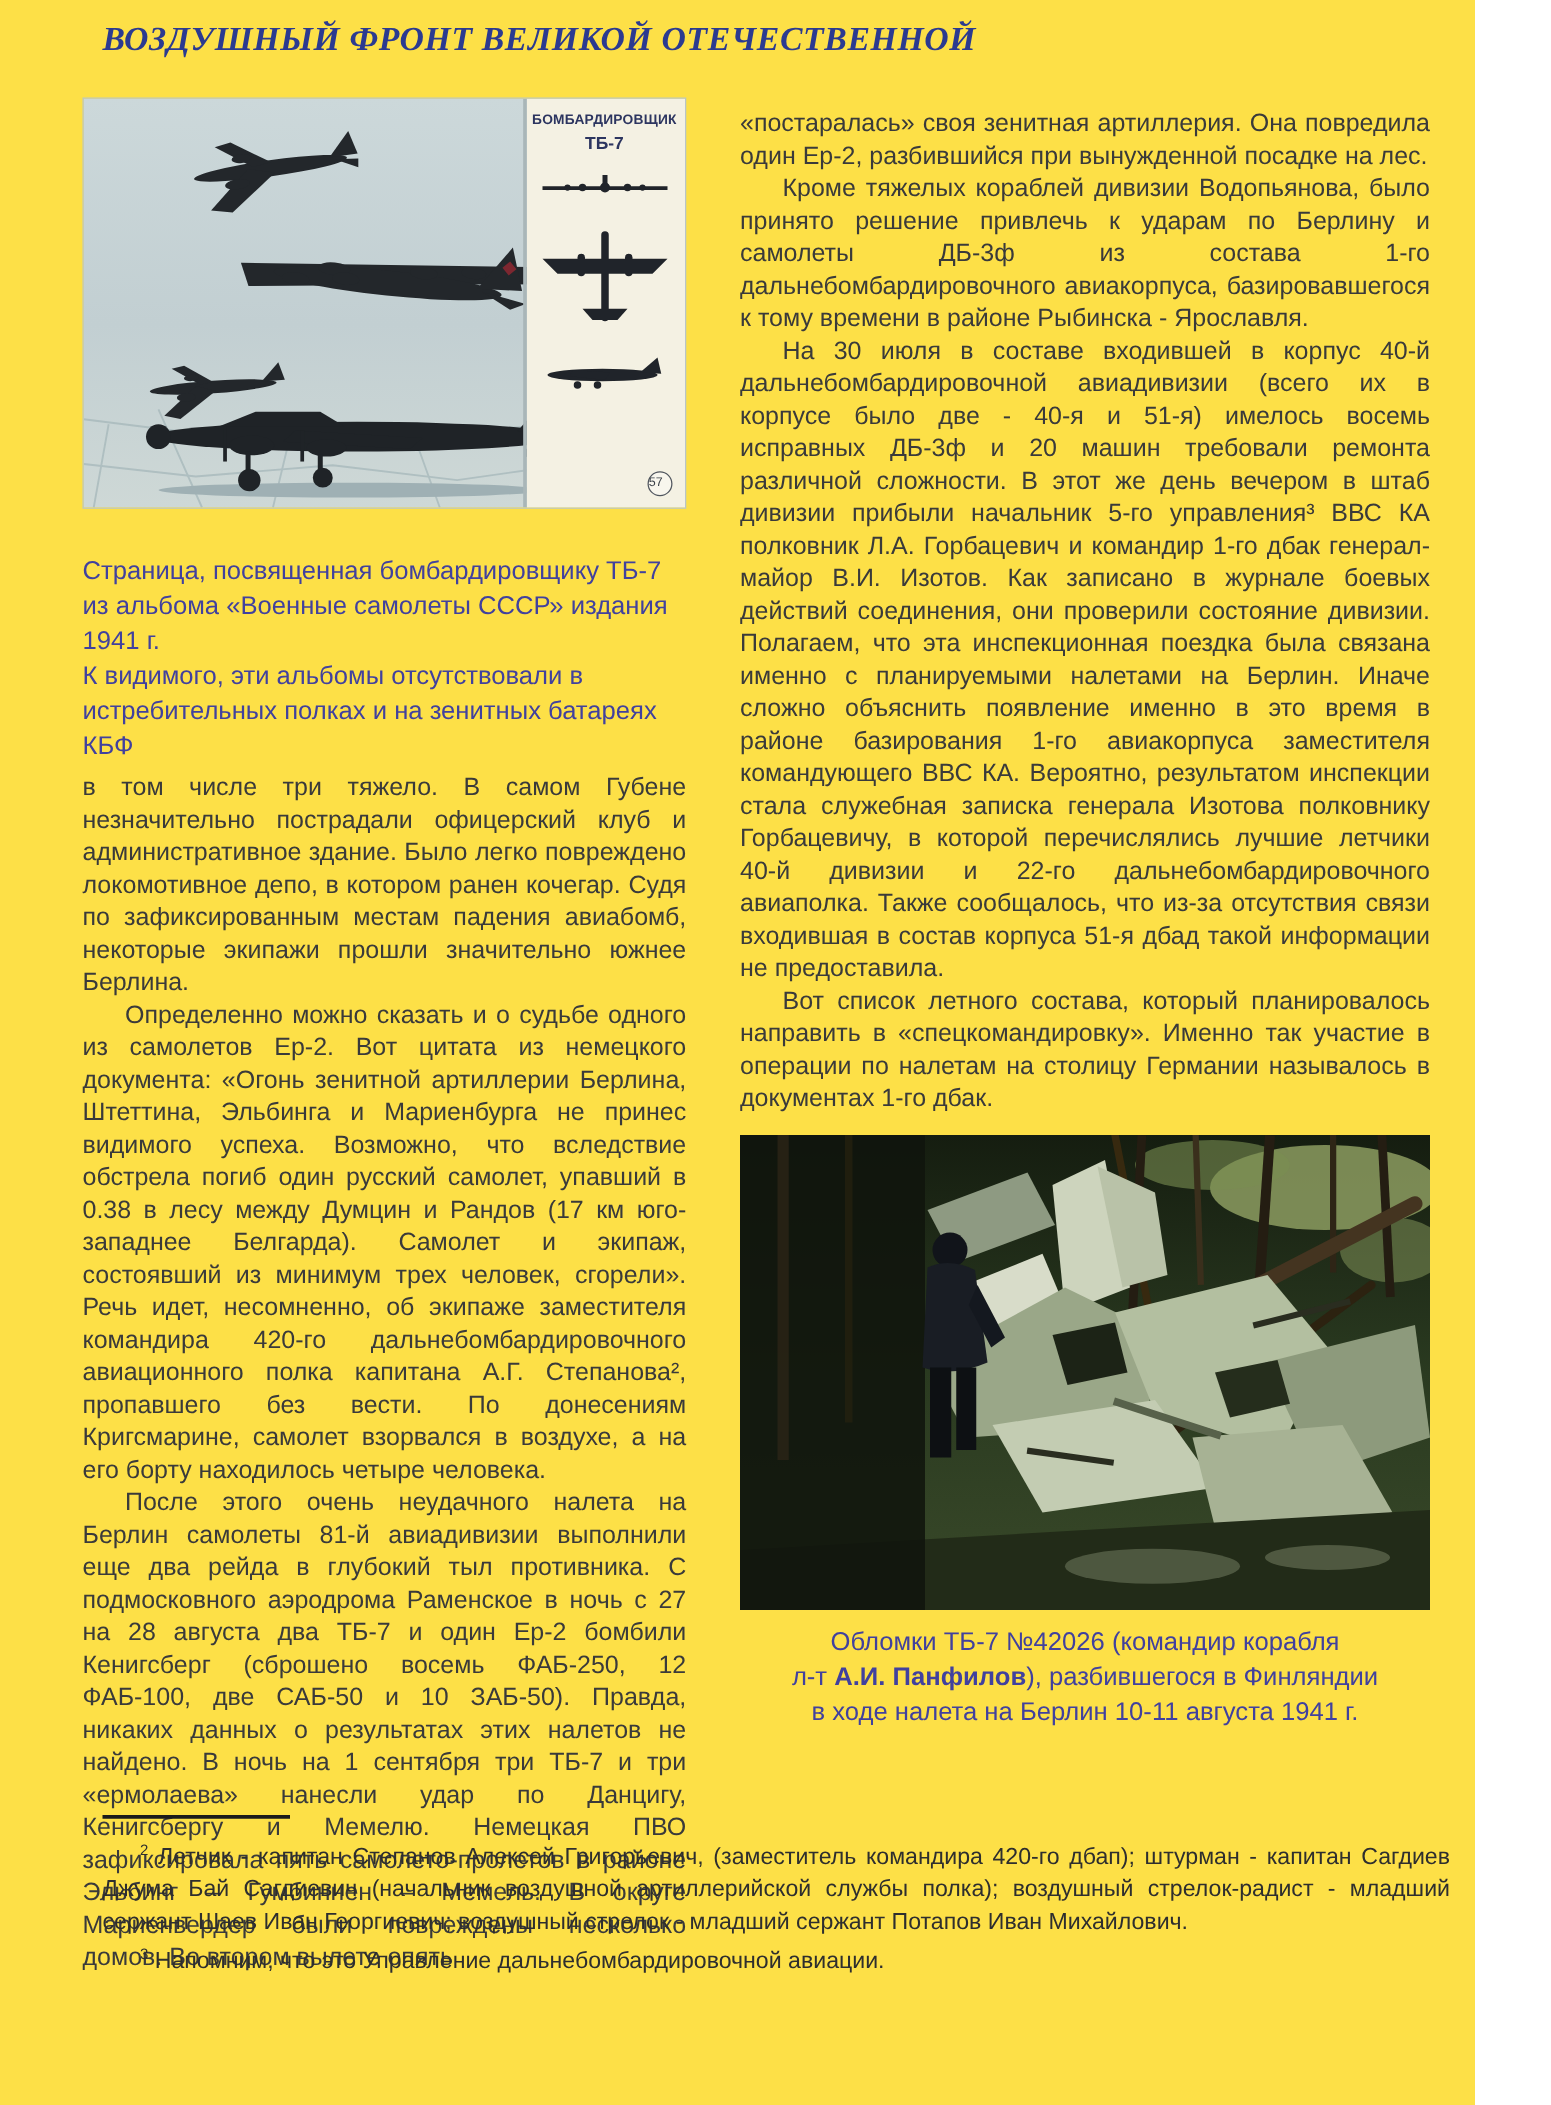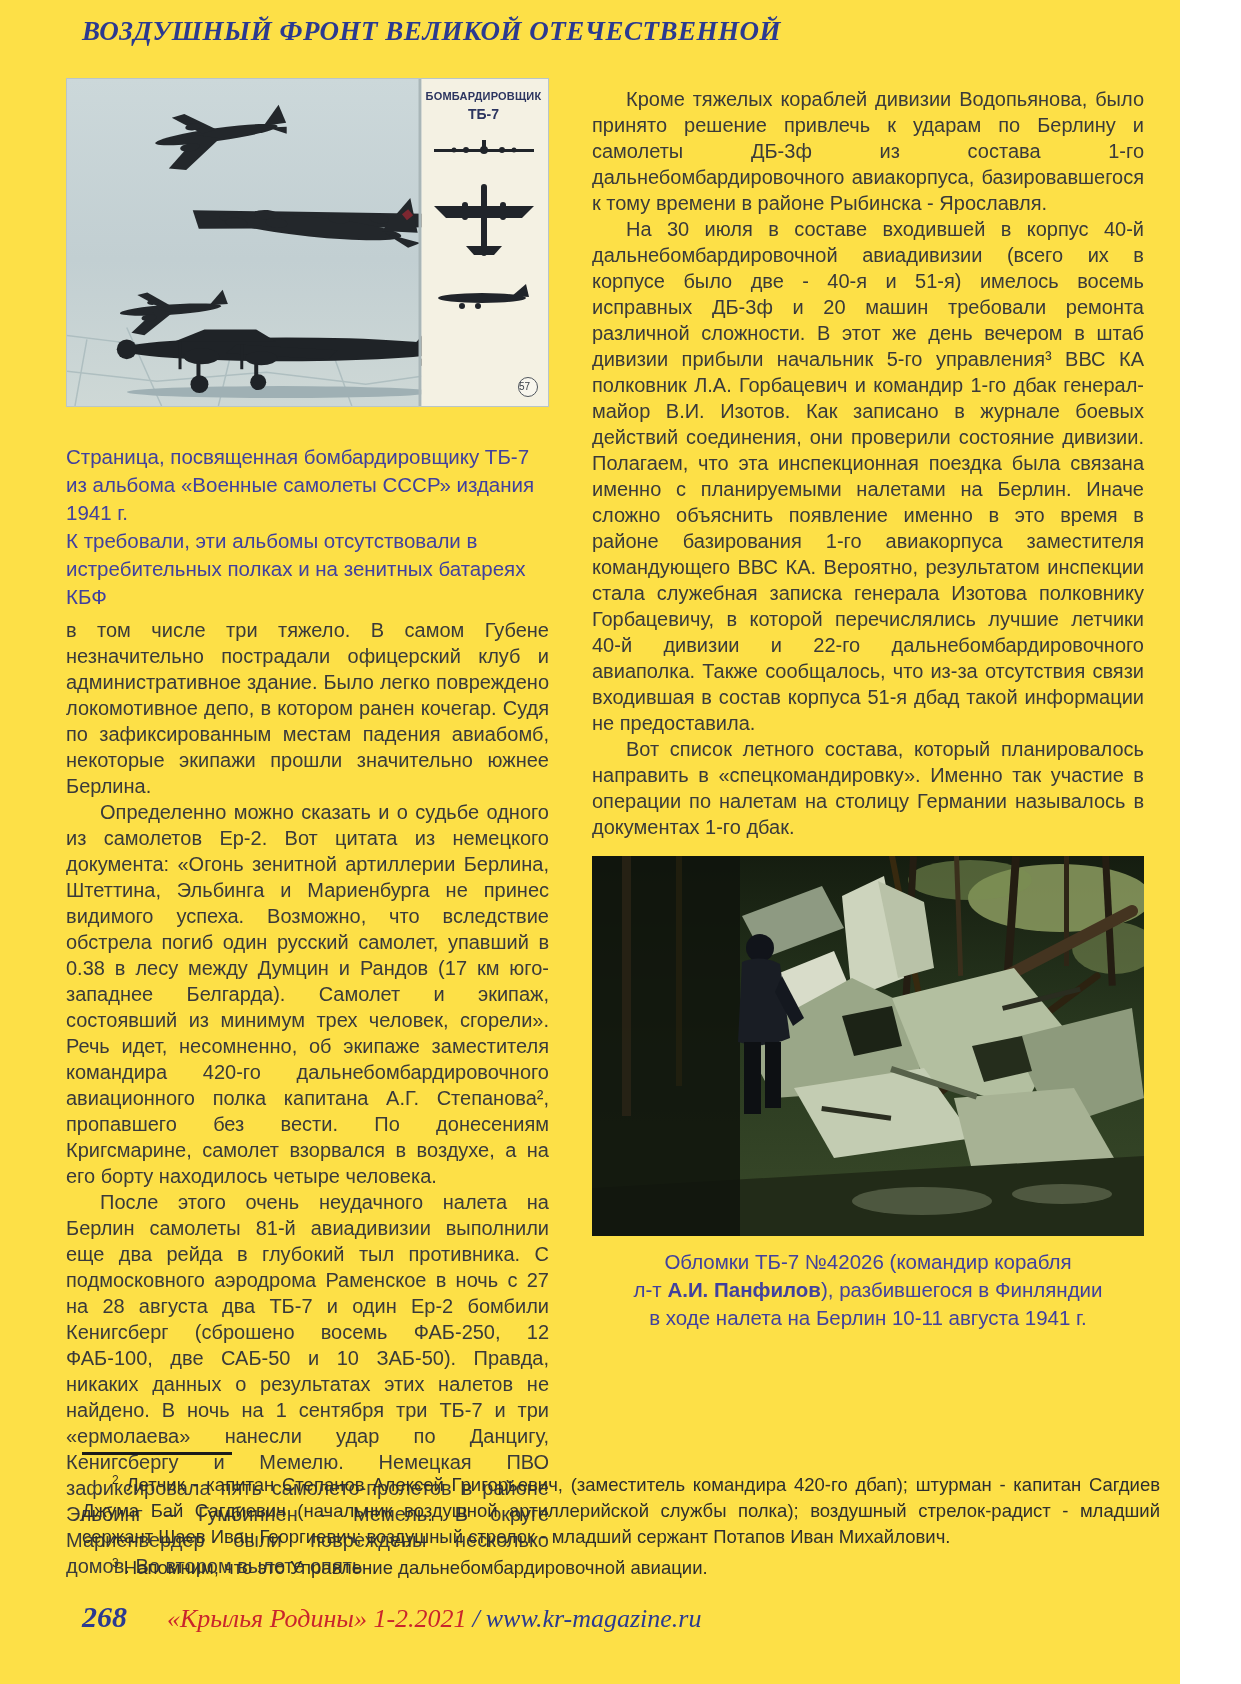--- a/index.html
+++ b/index.html
@@ -180,34 +180,35 @@
                     <circle cx="46" cy="26" r="3"></circle>
                 </g>
               </svg>
             </div>
             <div class="badge">57</div>
           </div>
         </div>
         <figcaption class="album-caption">
           <div>Страница, посвященная бомбардировщику ТБ-7</div>
           <div>из альбома «Военные самолеты СССР» издания 1941 г.</div>
-          <div>К требовали, эти альбомы отсутствовали в</div>
+          <div>К видимого, эти альбомы отсутствовали в</div>
           <div>истребительных полках и на зенитных батареях КБФ</div>
         </figcaption>
       </figure>
 
       <div class="body-text">
         <p class="cont">в том числе три тяжело. В самом Губене незначительно пострадали офицерский клуб и административное здание. Было легко повреждено локомотивное депо, в котором ранен кочегар. Судя по зафиксированным местам падения авиабомб, некоторые экипажи прошли значительно южнее Берлина.</p>
         <p>Определенно можно сказать и о судьбе одного из самолетов Ер-2. Вот цитата из немецкого документа: «Огонь зенитной артиллерии Берлина, Штеттина, Эльбинга и Мариенбурга не принес видимого успеха. Возможно, что вследствие обстрела погиб один русский самолет, упавший в 0.38 в лесу между Думцин и Рандов (17 км юго-западнее Белгарда). Самолет и экипаж, состоявший из минимум трех человек, сгорели». Речь идет, несомненно, об экипаже заместителя командира 420-го дальнебомбардировочного авиационного полка капитана А.Г. Степанова², пропавшего без вести. По донесениям Кригсмарине, самолет взорвался в воздухе, а на его борту находилось четыре человека.</p>
         <p>После этого очень неудачного налета на Берлин самолеты 81-й авиадивизии выполнили еще два рейда в глубокий тыл противника. С подмосковного аэродрома Раменское в ночь с 27 на 28 августа два ТБ-7 и один Ер-2 бомбили Кенигсберг (сброшено восемь ФАБ-250, 12 ФАБ-100, две САБ-50 и 10 ЗАБ-50). Правда, никаких данных о результатах этих налетов не найдено. В ночь на 1 сентября три ТБ-7 и три «ермолаева» нанесли удар по Данцигу, Кенигсбергу и Мемелю. Немецкая ПВО зафиксировала пять самолето-пролетов в районе Эльбинг – Гумбиннен – Мемель. В округе Мариенвердер были повреждены несколько домов. Во втором вылете опять</p>
       </div>
     </div>
 
     <div class="col-right">
       <div class="body-text">
+        <p class="cont">«постаралась» своя зенитная артиллерия. Она повредила один Ер-2, разбившийся при вынужденной посадке на лес.</p>
         <p>Кроме тяжелых кораблей дивизии Водопьянова, было принято решение привлечь к ударам по Берлину и самолеты ДБ-3ф из состава 1-го дальнебомбардировочного авиакорпуса, базировавшегося к тому времени в районе Рыбинска - Ярославля.</p>
         <p>На 30 июля в составе входившей в корпус 40-й дальнебомбардировочной авиадивизии (всего их в корпусе было две - 40-я и 51-я) имелось восемь исправных ДБ-3ф и 20 машин требовали ремонта различной сложности. В этот же день вечером в штаб дивизии прибыли начальник 5-го управления³ ВВС КА полковник Л.А. Горбацевич и командир 1-го дбак генерал-майор В.И. Изотов. Как записано в журнале боевых действий соединения, они проверили состояние дивизии. Полагаем, что эта инспекционная поездка была связана именно с планируемыми налетами на Берлин. Иначе сложно объяснить появление именно в это время в районе базирования 1-го авиакорпуса заместителя командующего ВВС КА. Вероятно, результатом инспекции стала служебная записка генерала Изотова полковнику Горбацевичу, в которой перечислялись лучшие летчики 40-й дивизии и 22-го дальнебомбардировочного авиаполка. Также сообщалось, что из-за отсутствия связи входившая в состав корпуса 51-я дбад такой информации не предоставила.</p>
         <p>Вот список летного состава, который планировалось направить в «спецкомандировку». Именно так участие в операции по налетам на столицу Германии называлось в документах 1-го дбак.</p>
       </div>
 
       <figure class="wreck-figure">
         <div class="wreck-image">
           <svg viewBox="0 0 552 380" preserveAspectRatio="none">
             <defs>
               <linearGradient id="wkbg" x1="0" y1="0" x2="0" y2="1">
@@ -279,17 +280,14 @@
       </figure>
     </div>
   </div>
 
   <div class="footnotes">
     <div class="fn-rule"></div>
     <p class="footnote"><sup>2</sup> <span>Летчик - капитан Степанов Алексей Григорьевич, (заместитель командира 420-го дбап); штурман - капитан Сагдиев Джума Бай Сагдиевич (начальник воздушной артиллерийской службы полка); воздушный стрелок-радист - младший сержант Шаев Иван Георгиевич; воздушный стрелок - младший сержант Потапов Иван Михайлович.</span></p>
     <p class="footnote"><sup>3</sup> <span>Напомним, что это Управление дальнебомбардировочной авиации.</span></p>
   </div>
 
-  <div class="page-footer">
-    <span class="pagenum">268</span><span class="mag">«Крылья Родины» 1-2.2021</span><span class="sep">/</span><span class="site">www.kr-magazine.ru</span>
-  </div>
 
 </div>
 
 </body></html>

